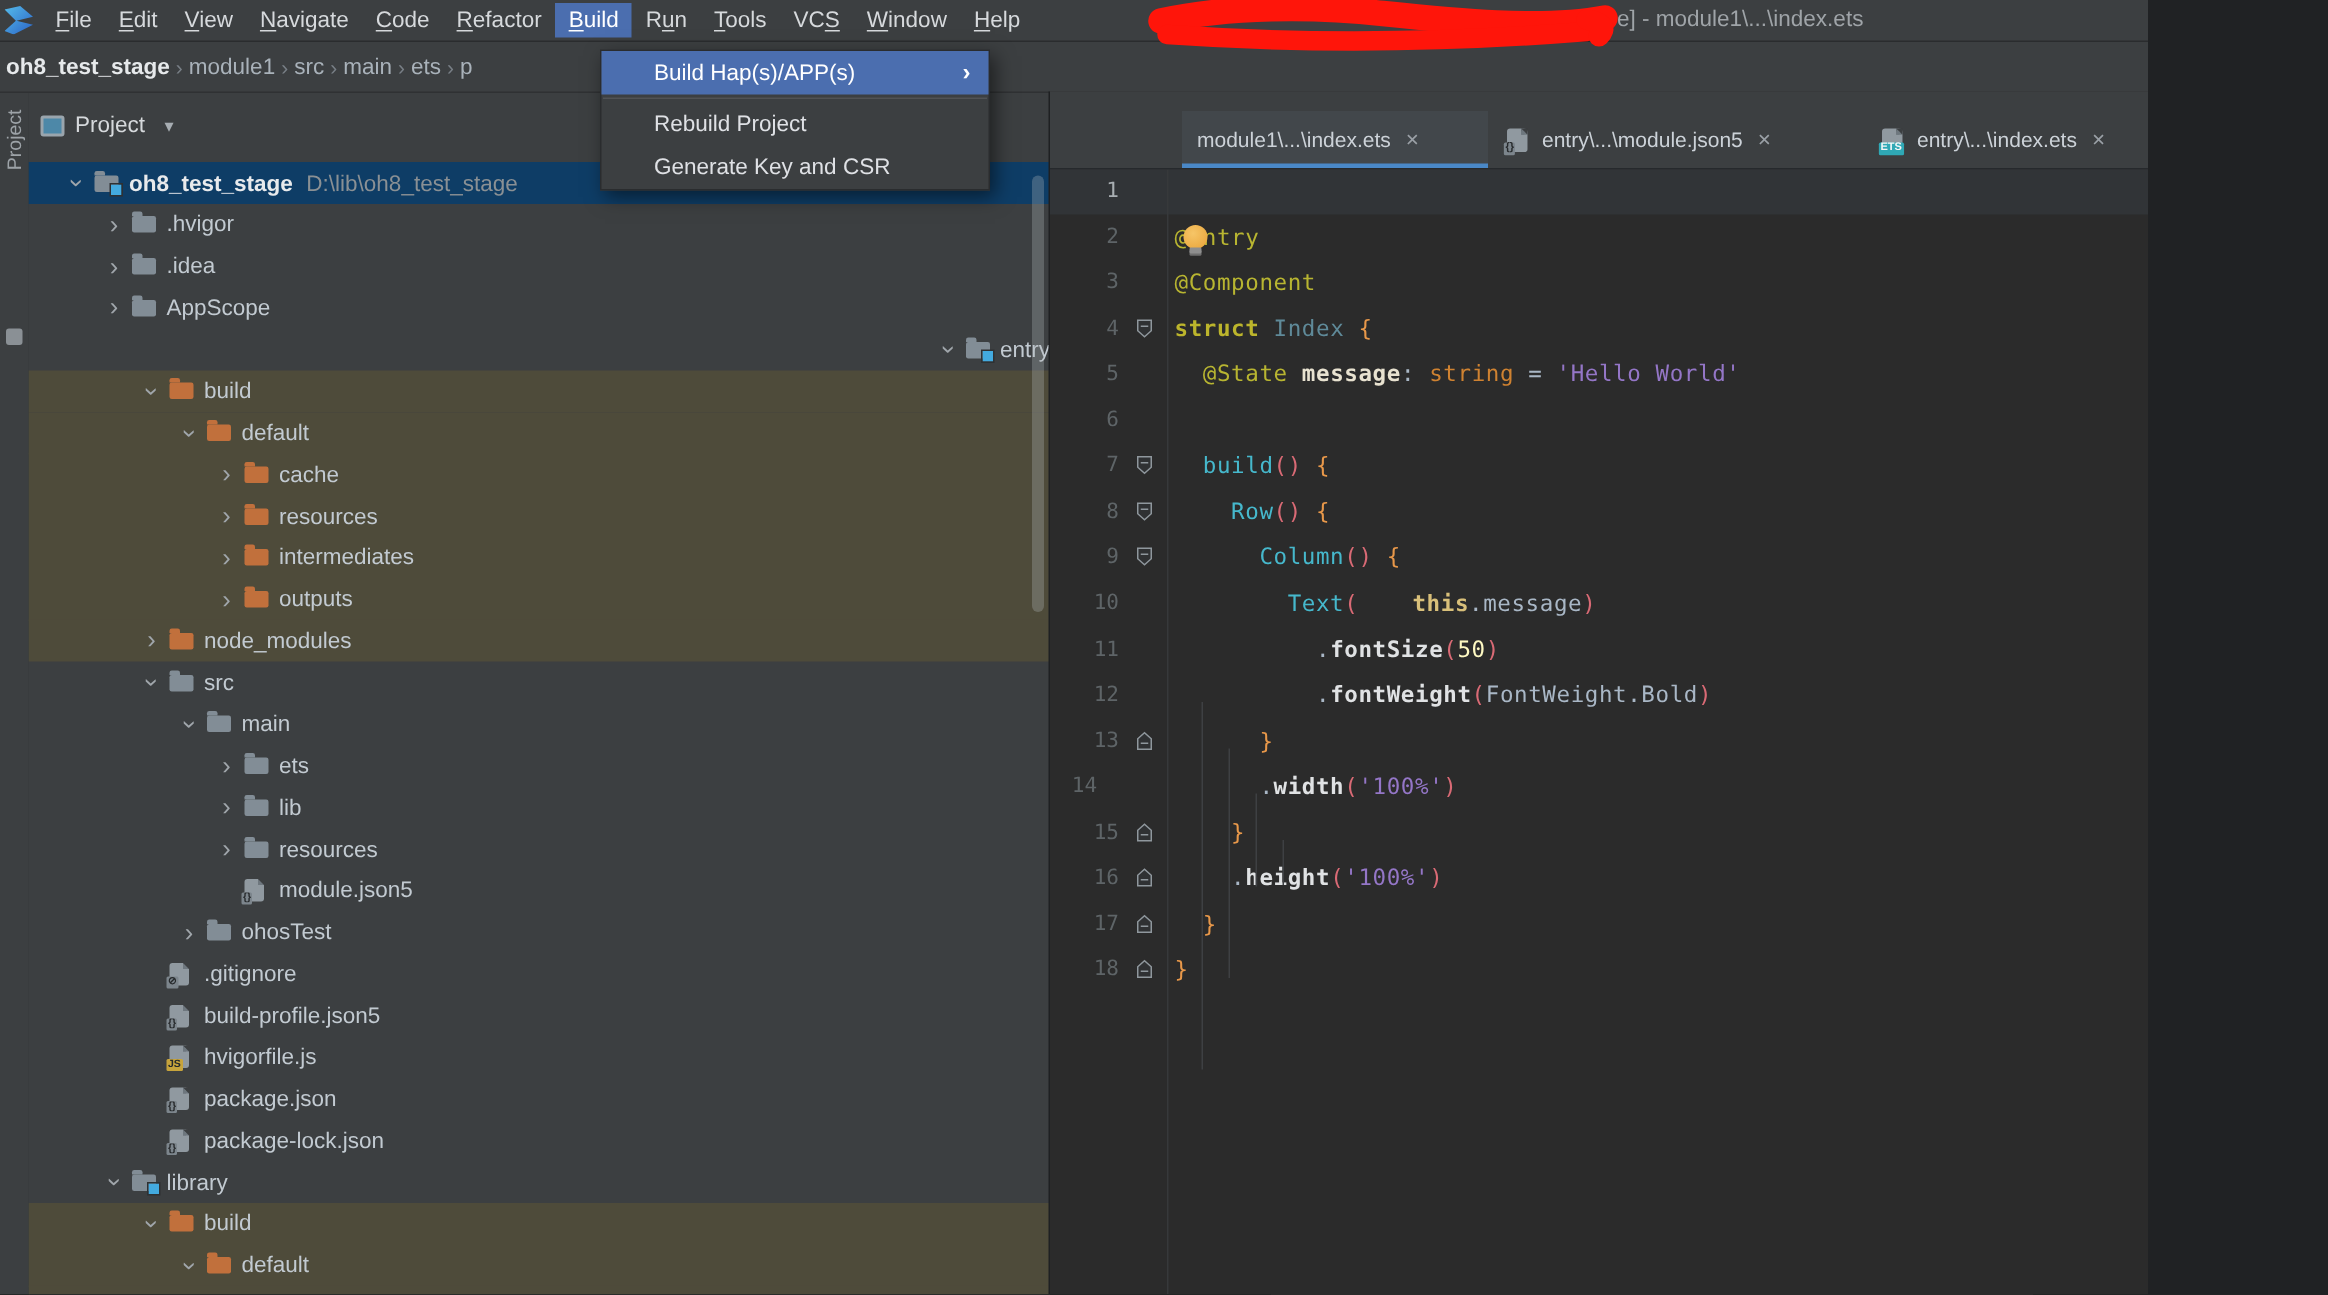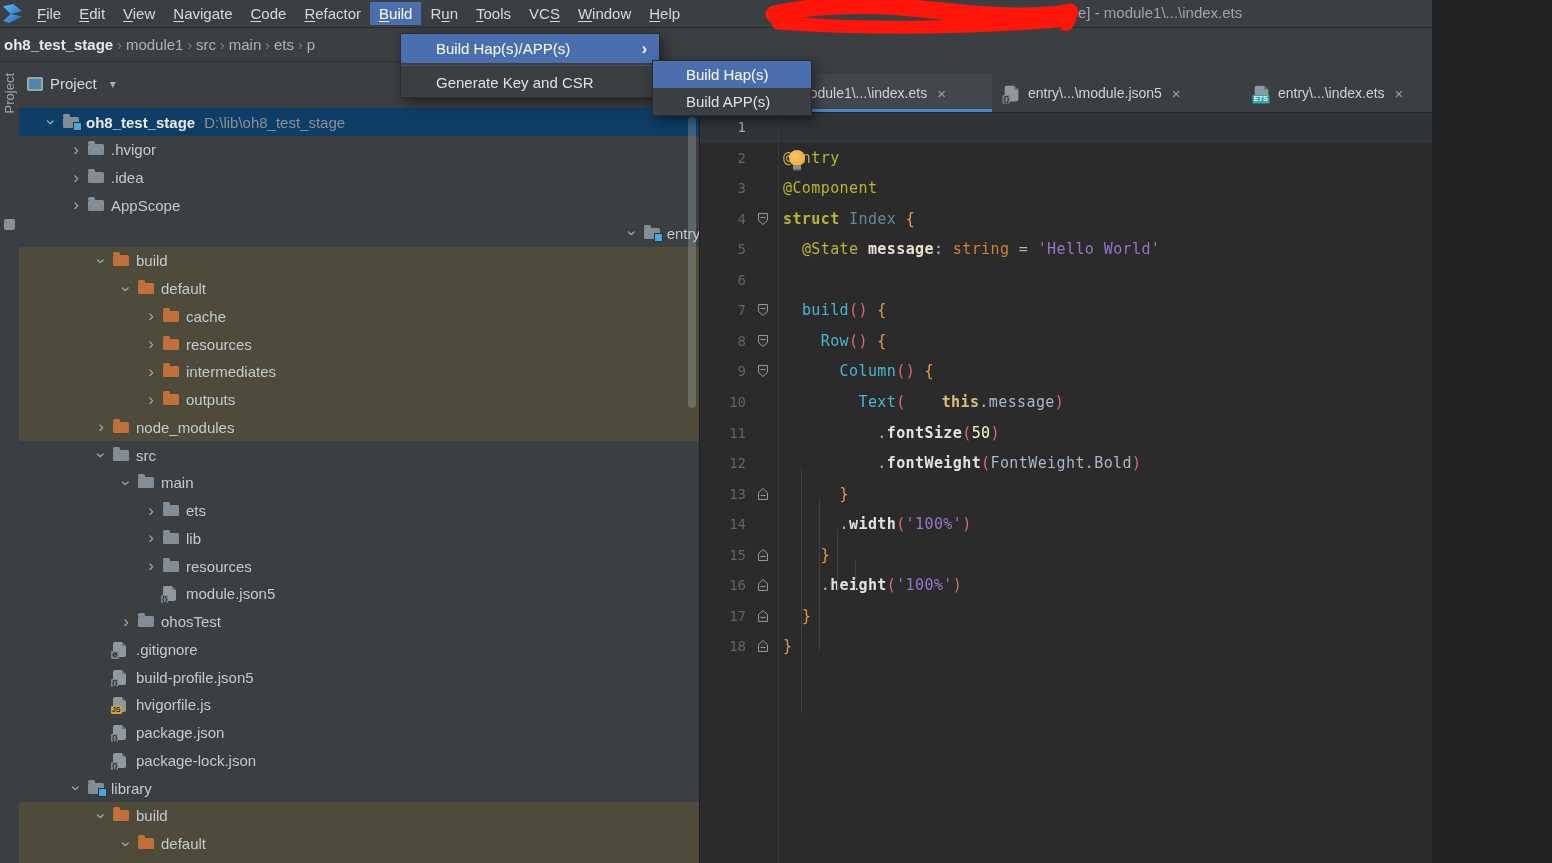--- a/index.html
+++ b/index.html
@@ -441,21 +441,21 @@
             <line x1="3.5" y1="5.5" x2="8.5" y2="5.5" stroke="#8F979D"></line>
           </svg></span>
         <div class="lnum" style="top: 274.95px;">10</div>
         <div class="lnum" style="top: 305.5px;">11</div>
         <div class="lnum" style="top: 336.05px;">12</div>
         <div class="lnum" style="top: 366.6px;">13</div>
         <span class="fold" style="top: 374.6px;"><svg width="12" height="14">
             <path d="M1.5 12.5 h9 v-7 l-4.5 -4 l-4.5 4 z" fill="#2F3133" stroke="#8F979D"></path>
             <line x1="3.5" y1="8.5" x2="8.5" y2="8.5" stroke="#8F979D"></line>
           </svg></span>
-        <div class="lnum" style="top: 397.15px;">14</div>
+        <div class="lnum" style="top: 397.15px; text-align: center;">14</div>
         <div class="lnum" style="top: 427.7px;">15</div>
         <span class="fold" style="top: 435.7px;"><svg width="12" height="14">
             <path d="M1.5 12.5 h9 v-7 l-4.5 -4 l-4.5 4 z" fill="#2F3133" stroke="#8F979D"></path>
             <line x1="3.5" y1="8.5" x2="8.5" y2="8.5" stroke="#8F979D"></line>
           </svg></span>
         <div class="lnum" style="top: 458.25px;">16</div>
         <span class="fold" style="top: 466.25px;"><svg width="12" height="14">
             <path d="M1.5 12.5 h9 v-7 l-4.5 -4 l-4.5 4 z" fill="#2F3133" stroke="#8F979D"></path>
             <line x1="3.5" y1="8.5" x2="8.5" y2="8.5" stroke="#8F979D"></line>
           </svg></span>
@@ -498,25 +498,20 @@
     <div id="bulb" style="top: 37.55px;"></div>
   </div>
 
   <div id="build-menu" class="ddmenu">
       <div class="dd-item hl">
         <span>Build Hap(s)/APP(s)</span>
         <span class="dd-arrow">›</span>
       </div>
       <div class="dd-sep"></div>
       <div class="dd-item">
+        <span>Rebuild Project</span>
+      </div>
+      <div class="dd-item">
         <span>Generate Key and CSR</span>
       </div>
     </div>
-  <div id="build-submenu" class="ddmenu">
-      <div class="dd-item hl">
-        <span>Build Hap(s)</span>
-      </div>
-      <div class="dd-item">
-        <span>Build APP(s)</span>
-      </div>
-    </div>
 
 </div>
 
 </body></html>

